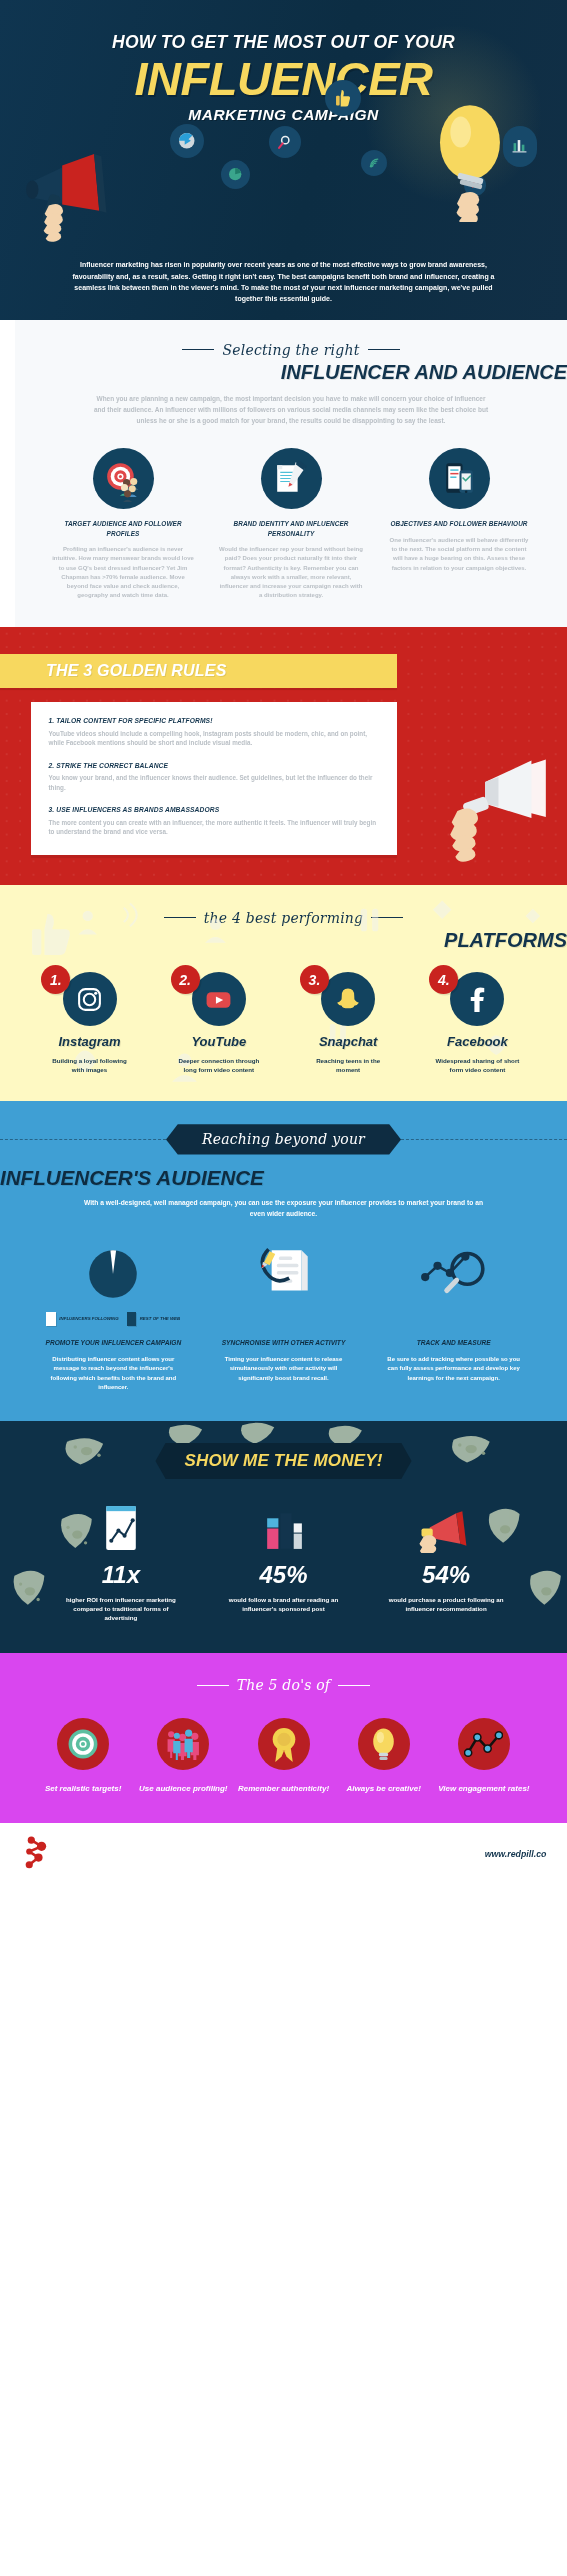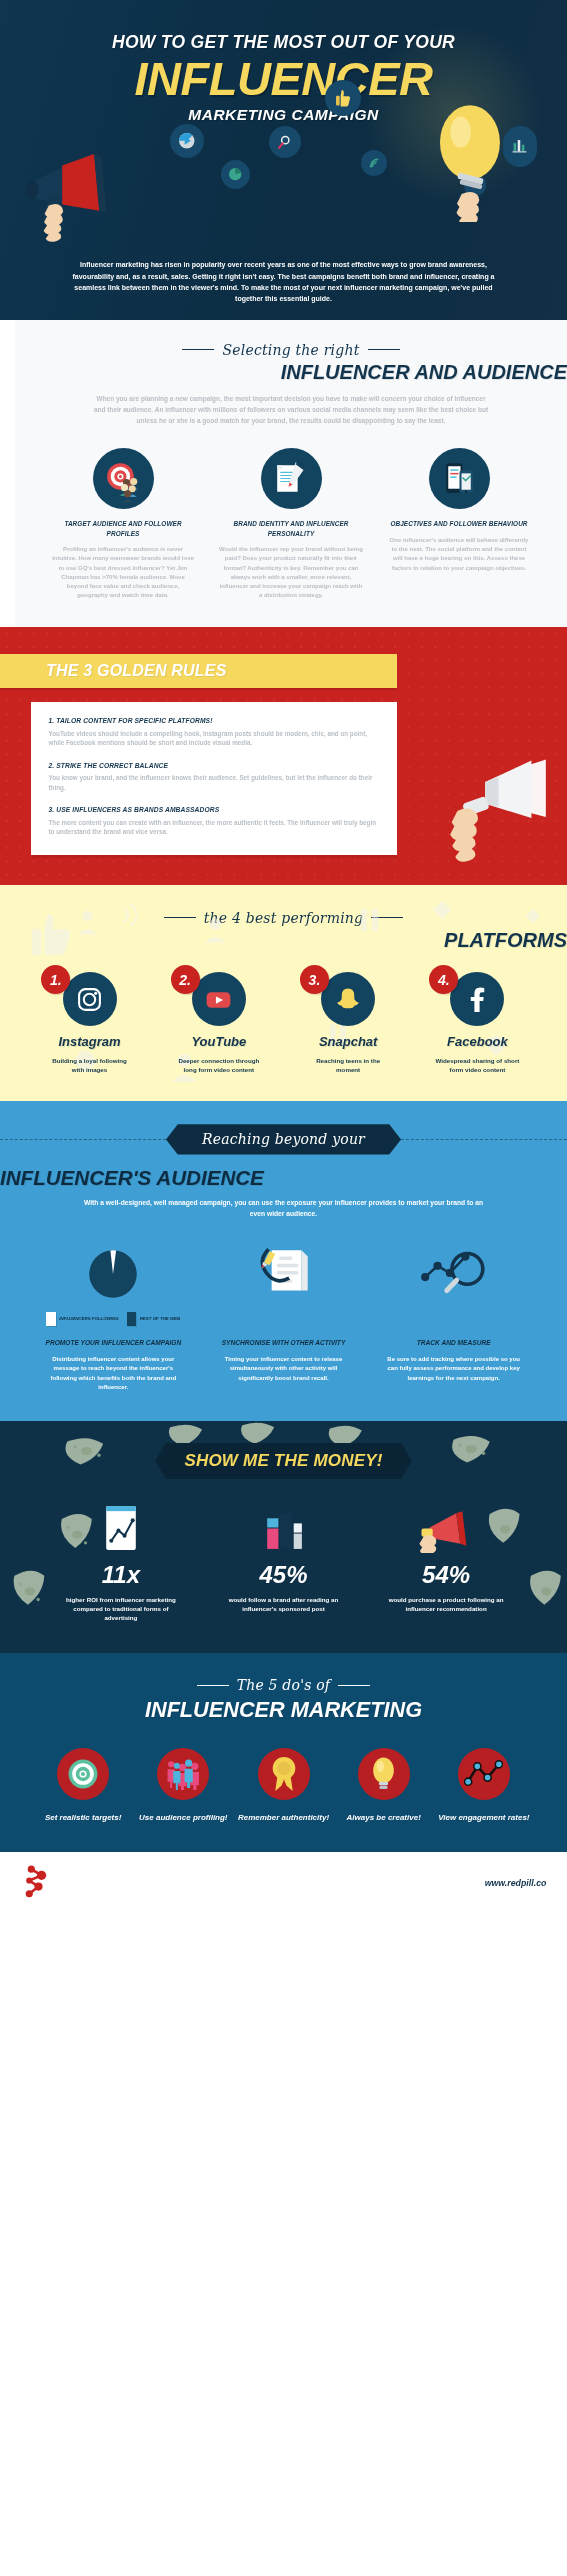--- a/index.html
+++ b/index.html
@@ -206,21 +206,21 @@
   .stat-num {
     margin-top: 10.3px; font-size: 24px; font-weight: bold; font-style: italic;
     color: #ffffff; line-height: 1;
   }
   .stat-cap {
     margin-top: 7.2px; font-size: 6.2px; line-height: 1.5;
     color: #ffffff; font-weight: bold; padding: 0 13.4px;
   }
 
   
-  .final { background: #0c4a6e; padding: 24px 0 28px 0; position: relative; overflow: hidden; }
+  .final { background: #d946ef; padding: 24px 0 28px 0; position: relative; overflow: hidden; }
   .final-script { color: #ffffff; }
   .final-rule { background: #ffffff; }
   .final-head {
     text-align: center; font-size: 21.7px; font-weight: bold; font-style: italic;
     color: #ffffff; margin-top: 3.1px; text-shadow: 1px 1px 0 rgba(0,0,0,0.12);
   }
   .dos-row { display: flex; justify-content: center; gap: 7.2px; margin-top: 25px; }
   .do { width: 93px; text-align: center; }
   .do-circle {
     width: 52px; height: 52px; border-radius: 50%;
@@ -688,21 +688,20 @@
       </div>
     </div>
   </section>
 
   <section class="final">
     <div class="script-head">
       <span class="script-rule final-rule"></span>
       <span class="script-text final-script">The 5 do's of</span>
       <span class="script-rule final-rule"></span>
     </div>
-    <h2 class="final-head">INFLUENCER MARKETING</h2>
 
     <div class="dos-row">
       <div class="do">
         <div class="do-circle">
           <svg width="32" height="32" viewBox="0 0 62 62">
             <circle cx="31" cy="31" r="28" fill="#5bbfa0"></circle>
             <circle cx="31" cy="31" r="21" fill="#ffffff"></circle>
             <circle cx="31" cy="31" r="14" fill="#5bbfa0"></circle>
             <circle cx="31" cy="31" r="7" fill="#ffffff"></circle>
             <circle cx="31" cy="31" r="4" fill="#5bbfa0"></circle>

